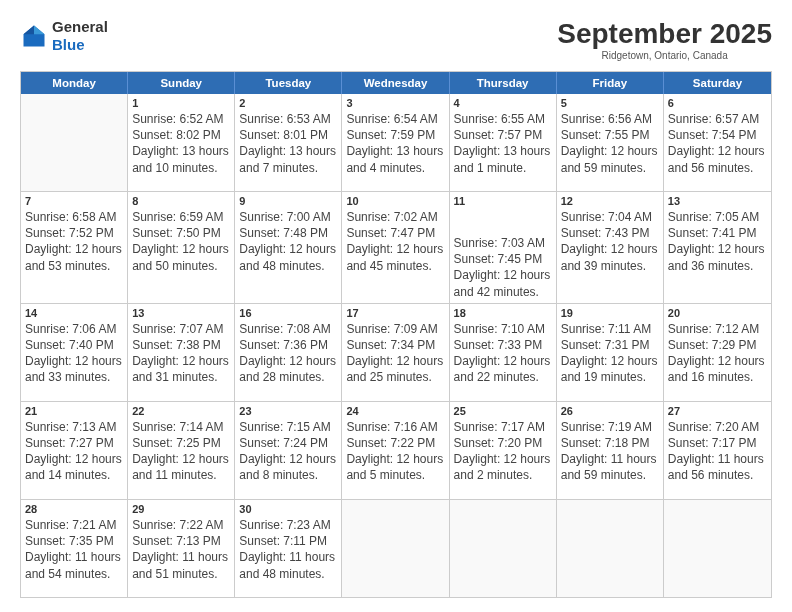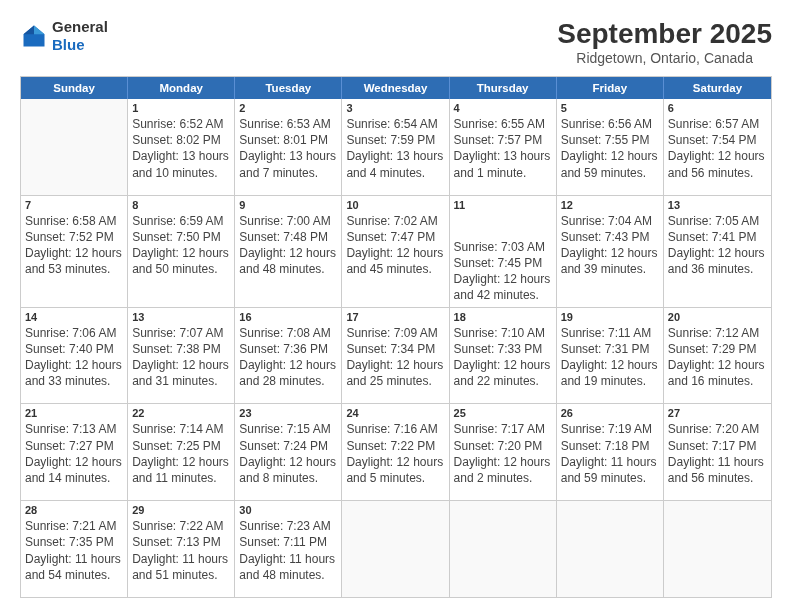--- a/index.html
+++ b/index.html
@@ -41,21 +41,21 @@
     }
     .title-block {
       text-align: center;
     }
     .month-title {
       font-size: 28px;
       font-weight: bold;
       color: #333;
     }
     .subtitle {
-      font-size: 14px;
+      font-size: 10px;
       color: #555;
     }
     .calendar {
       flex: 1;
       display: flex;
       flex-direction: column;
       border: 1px solid #ccc;
     }
     .col-headers {
       display: grid;
@@ -123,22 +123,22 @@
       </div>
     </div>
     <div class="title-block">
       <div class="month-title">September 2025</div>
       <div class="subtitle">Ridgetown, Ontario, Canada</div>
     </div>
   </div>
 
   <div class="calendar">
     <div class="col-headers">
-    <div class="col-header">Sunday</div>
-        <div class="col-header">Monday</div>
+    <div class="col-header">Monday</div>
+        <div class="col-header">Sunday</div>
         <div class="col-header">Tuesday</div>
         <div class="col-header">Wednesday</div>
         <div class="col-header">Thursday</div>
         <div class="col-header">Friday</div>
         <div class="col-header">Saturday</div>
       </div>
     <div class="cal-body">
     <div class="cal-row">
           <div class="cal-cell empty"></div>
           <div class="cal-cell">

